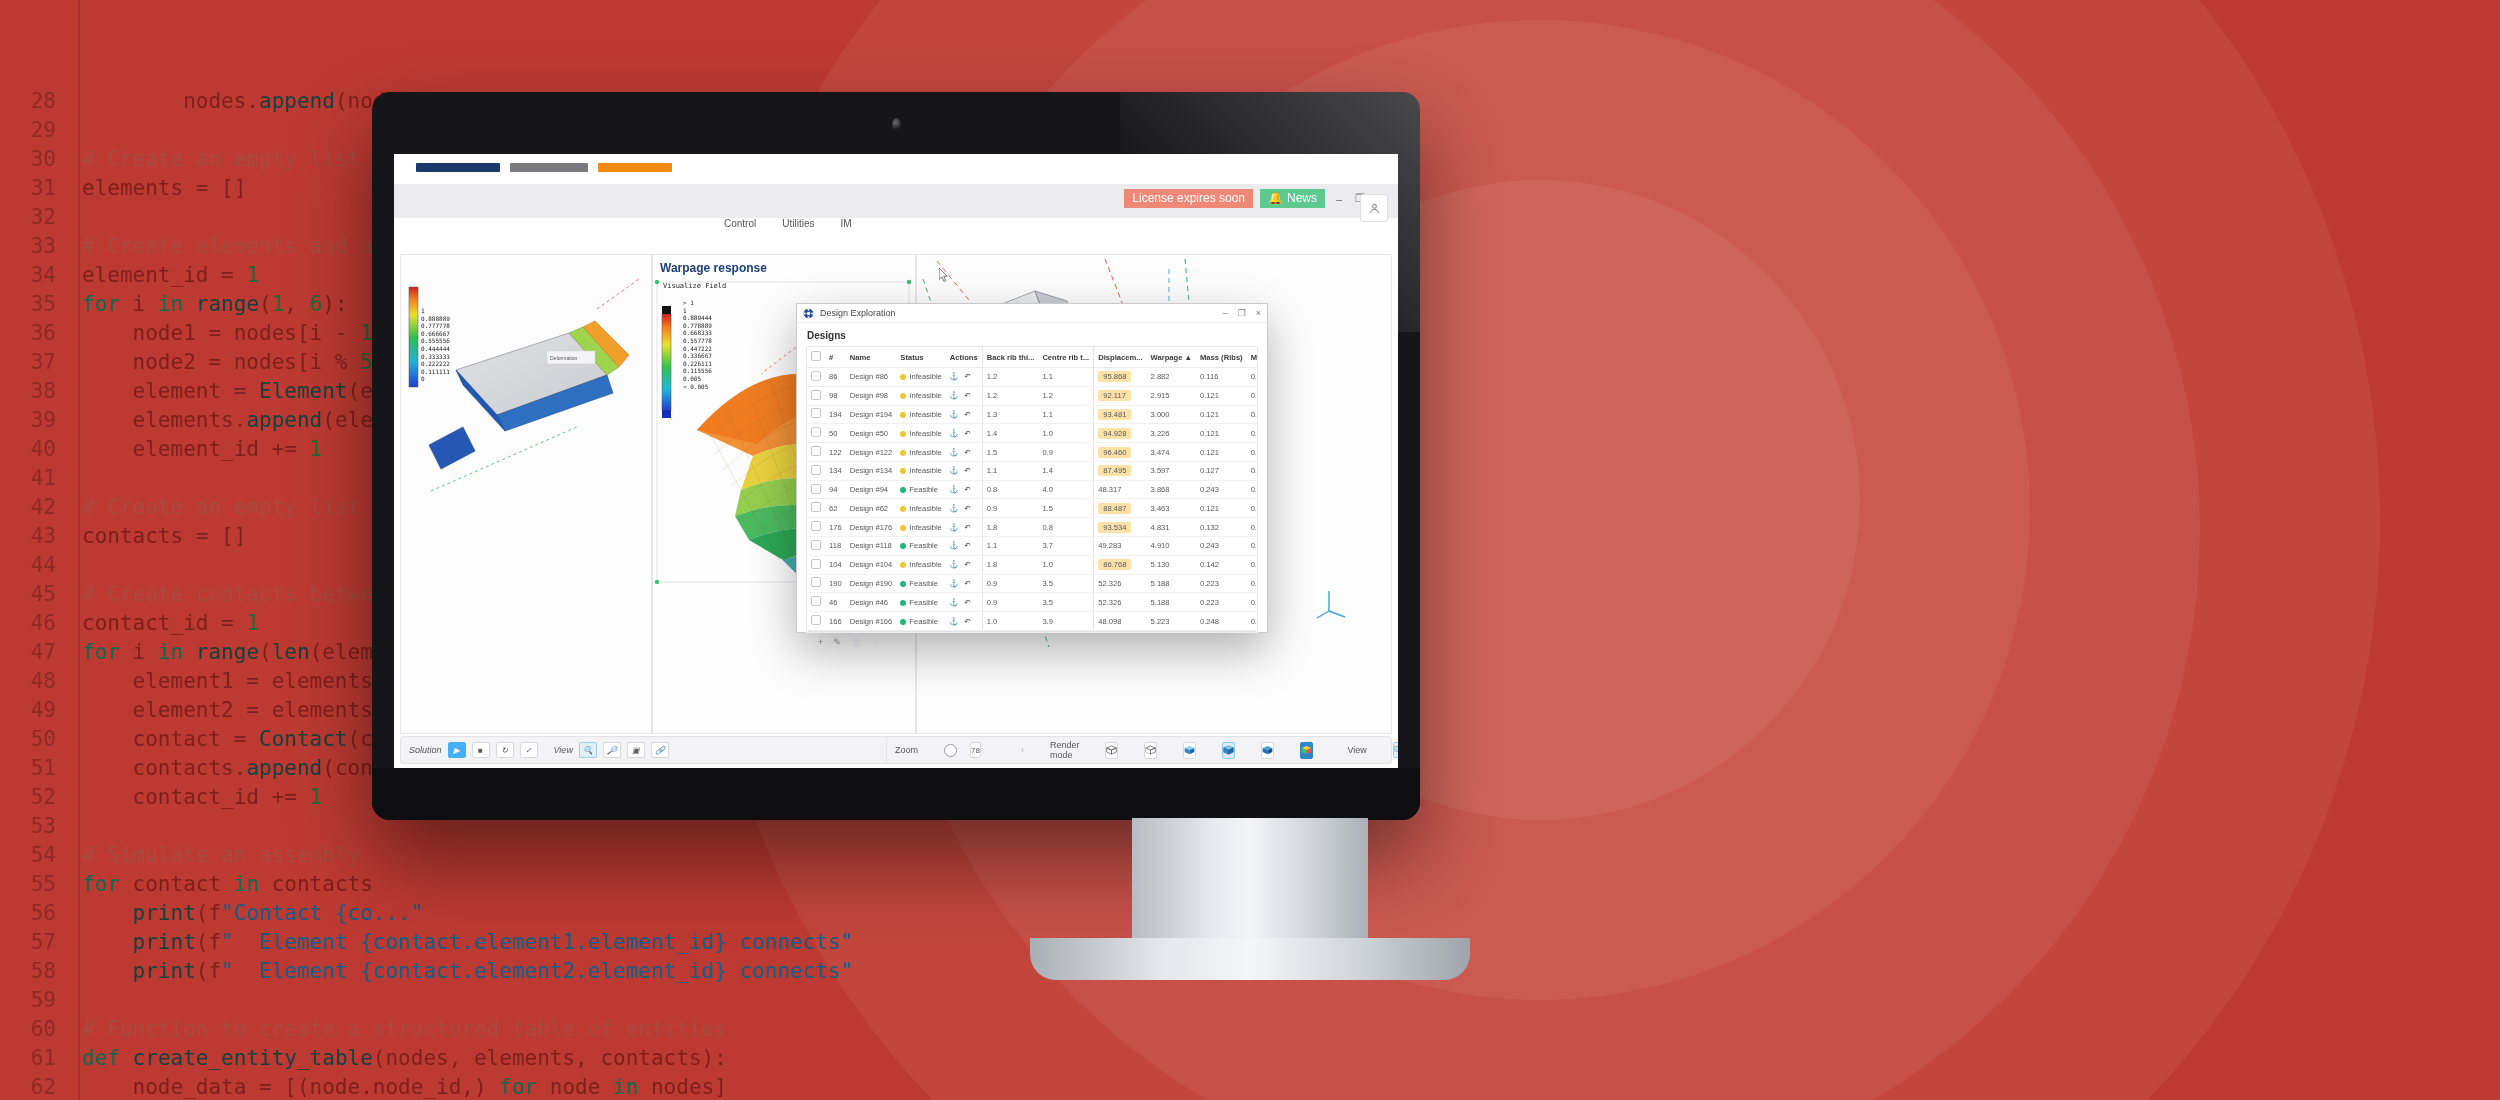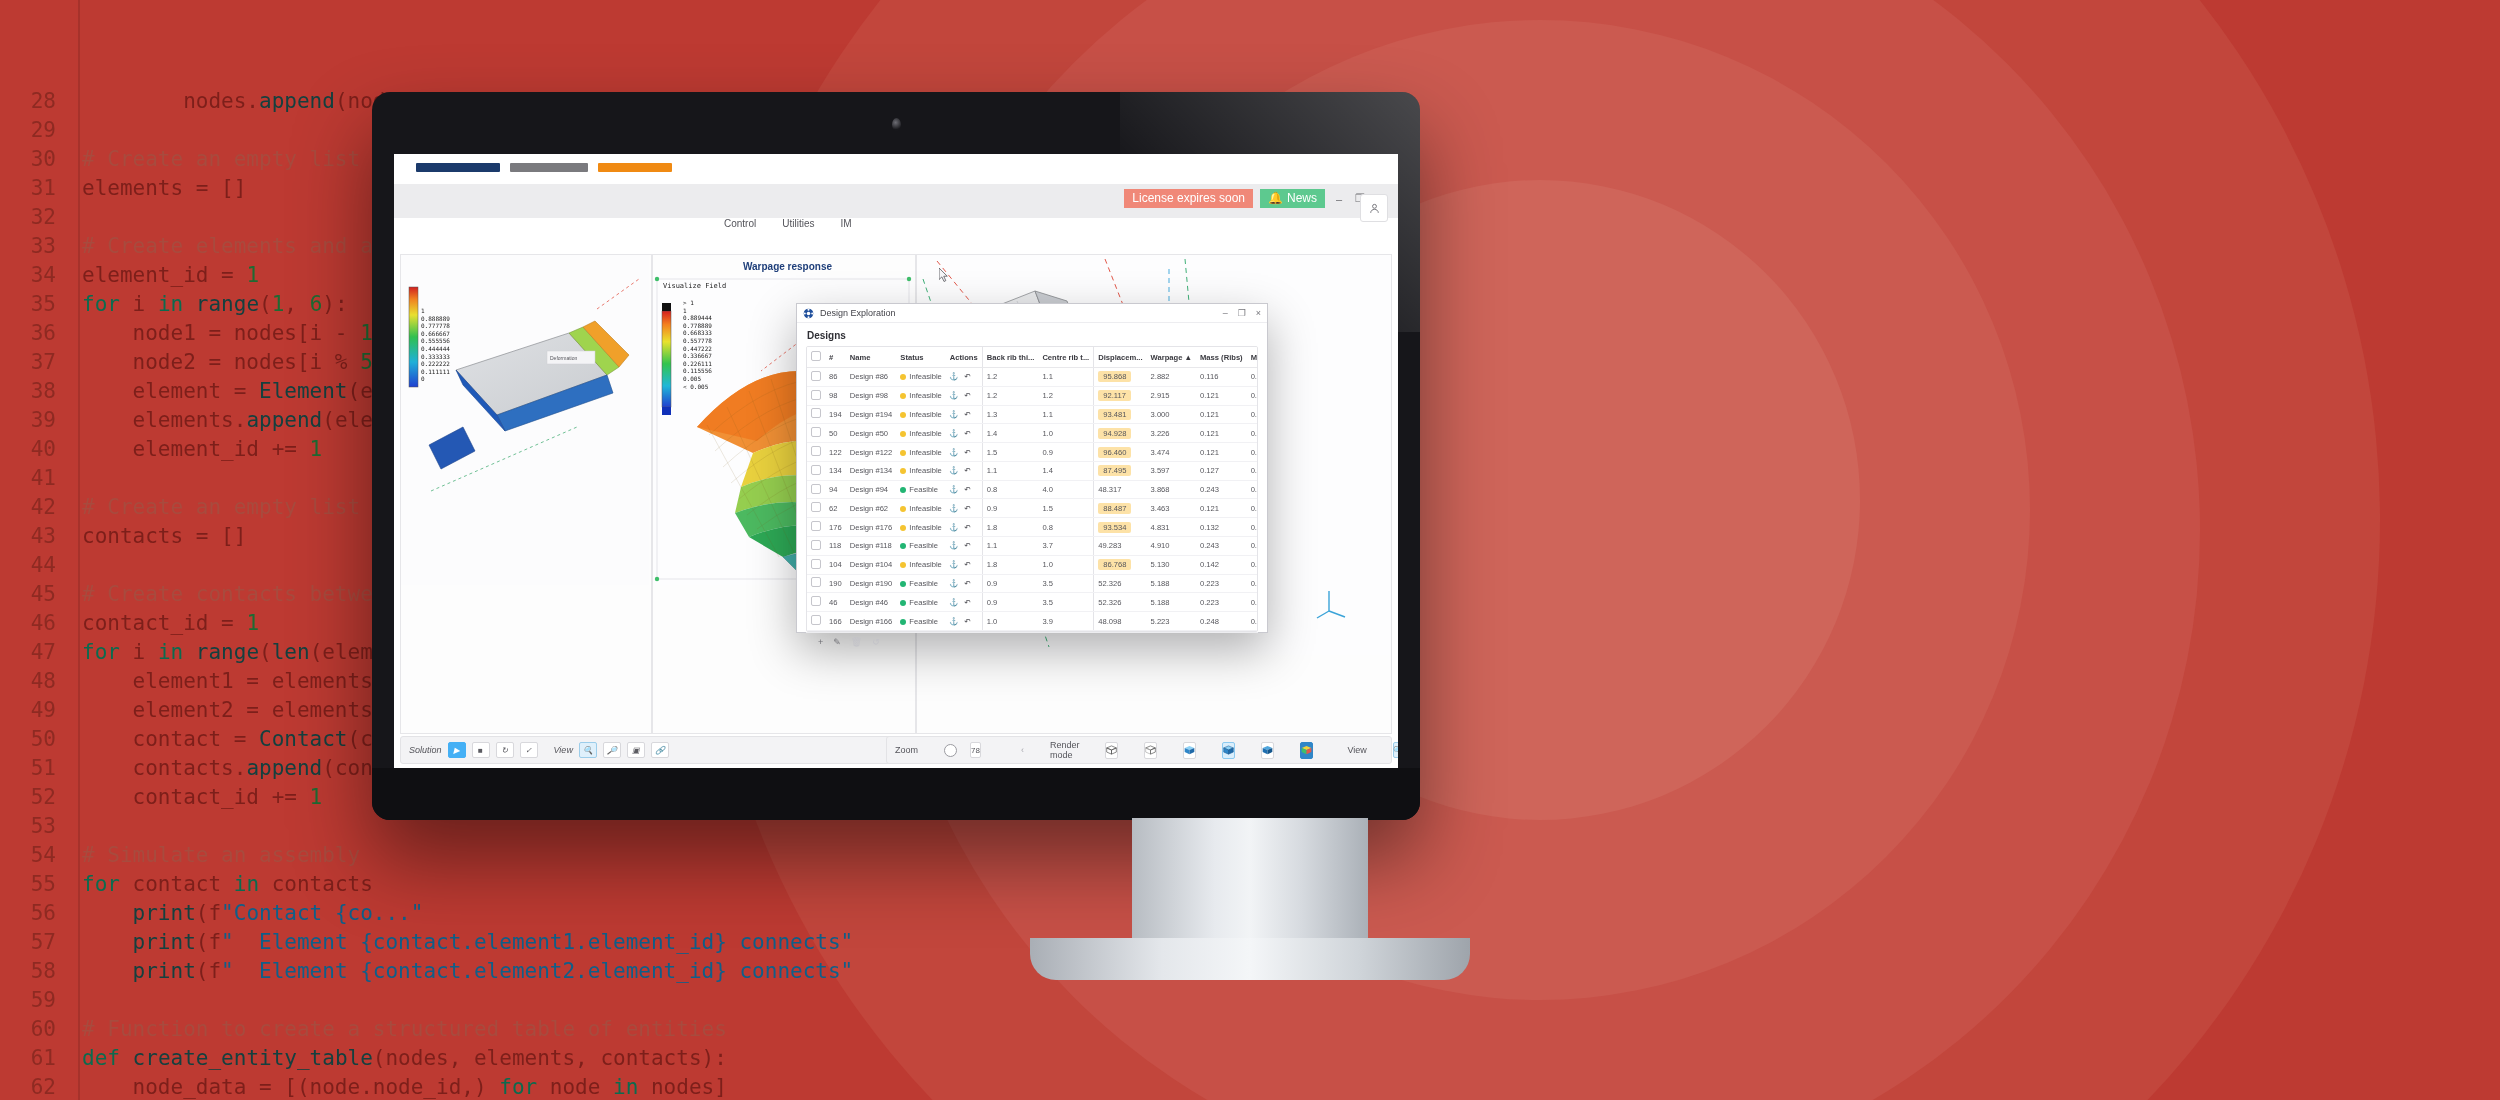--- a/index.html
+++ b/index.html
@@ -59,21 +59,21 @@
   .avatar{position:absolute;right:10px;top:40px;width:26px;height:26px;border:1px solid #dfdfe2;background:#fff;
           border-radius:3px;display:flex;align-items:center;justify-content:center;}
 
   .tabsrow{position:absolute;left:330px;top:64px;display:flex;gap:26px;font-size:10px;color:#54545a;}
   .tabsrow span{cursor:default;}
 
   .pane-left{position:absolute;left:6px;top:100px;width:250px;bottom:34px;background:#fdfdfd;border:1px solid #e6e6e9;}
   .pane-mid{position:absolute;left:258px;top:100px;width:262px;bottom:34px;background:#fdfdfd;border:1px solid #e6e6e9;}
   .pane-right{position:absolute;left:522px;top:100px;right:6px;bottom:34px;background:#fdfdfd;border:1px solid #e6e6e9;overflow:hidden;}
 
-  .panel-title{font-weight:bold;color:#1f3f7a;font-size:10px;margin:6px 0 3px 7px;text-align:center;}
+  .panel-title{font-weight:bold;color:#1f3f7a;font-size:12px;margin:6px 0 3px 7px;}
 
   .legend{position:absolute;font-family:"DejaVu Sans Mono",monospace;font-size:6px;color:#222;line-height:7.6px;}
   .legend .lgtitle{font-size:7px;margin-bottom:20px;}
   .legend .rowlg{display:flex;gap:4px;height:7.6px;align-items:center;}
 
   
   .optwin{position:absolute;left:12px;top:58px;width:210px;height:138px;background:#fff;border:1px solid #d6d6da;
           box-shadow:0 4px 12px rgba(0,0,0,.13);font-size:6.5px;}
   .optbar{height:12px;border-bottom:1px solid #e6e6e9;display:flex;align-items:center;padding:0 5px;gap:4px;}
   .optbody{padding:4px 5px;}

